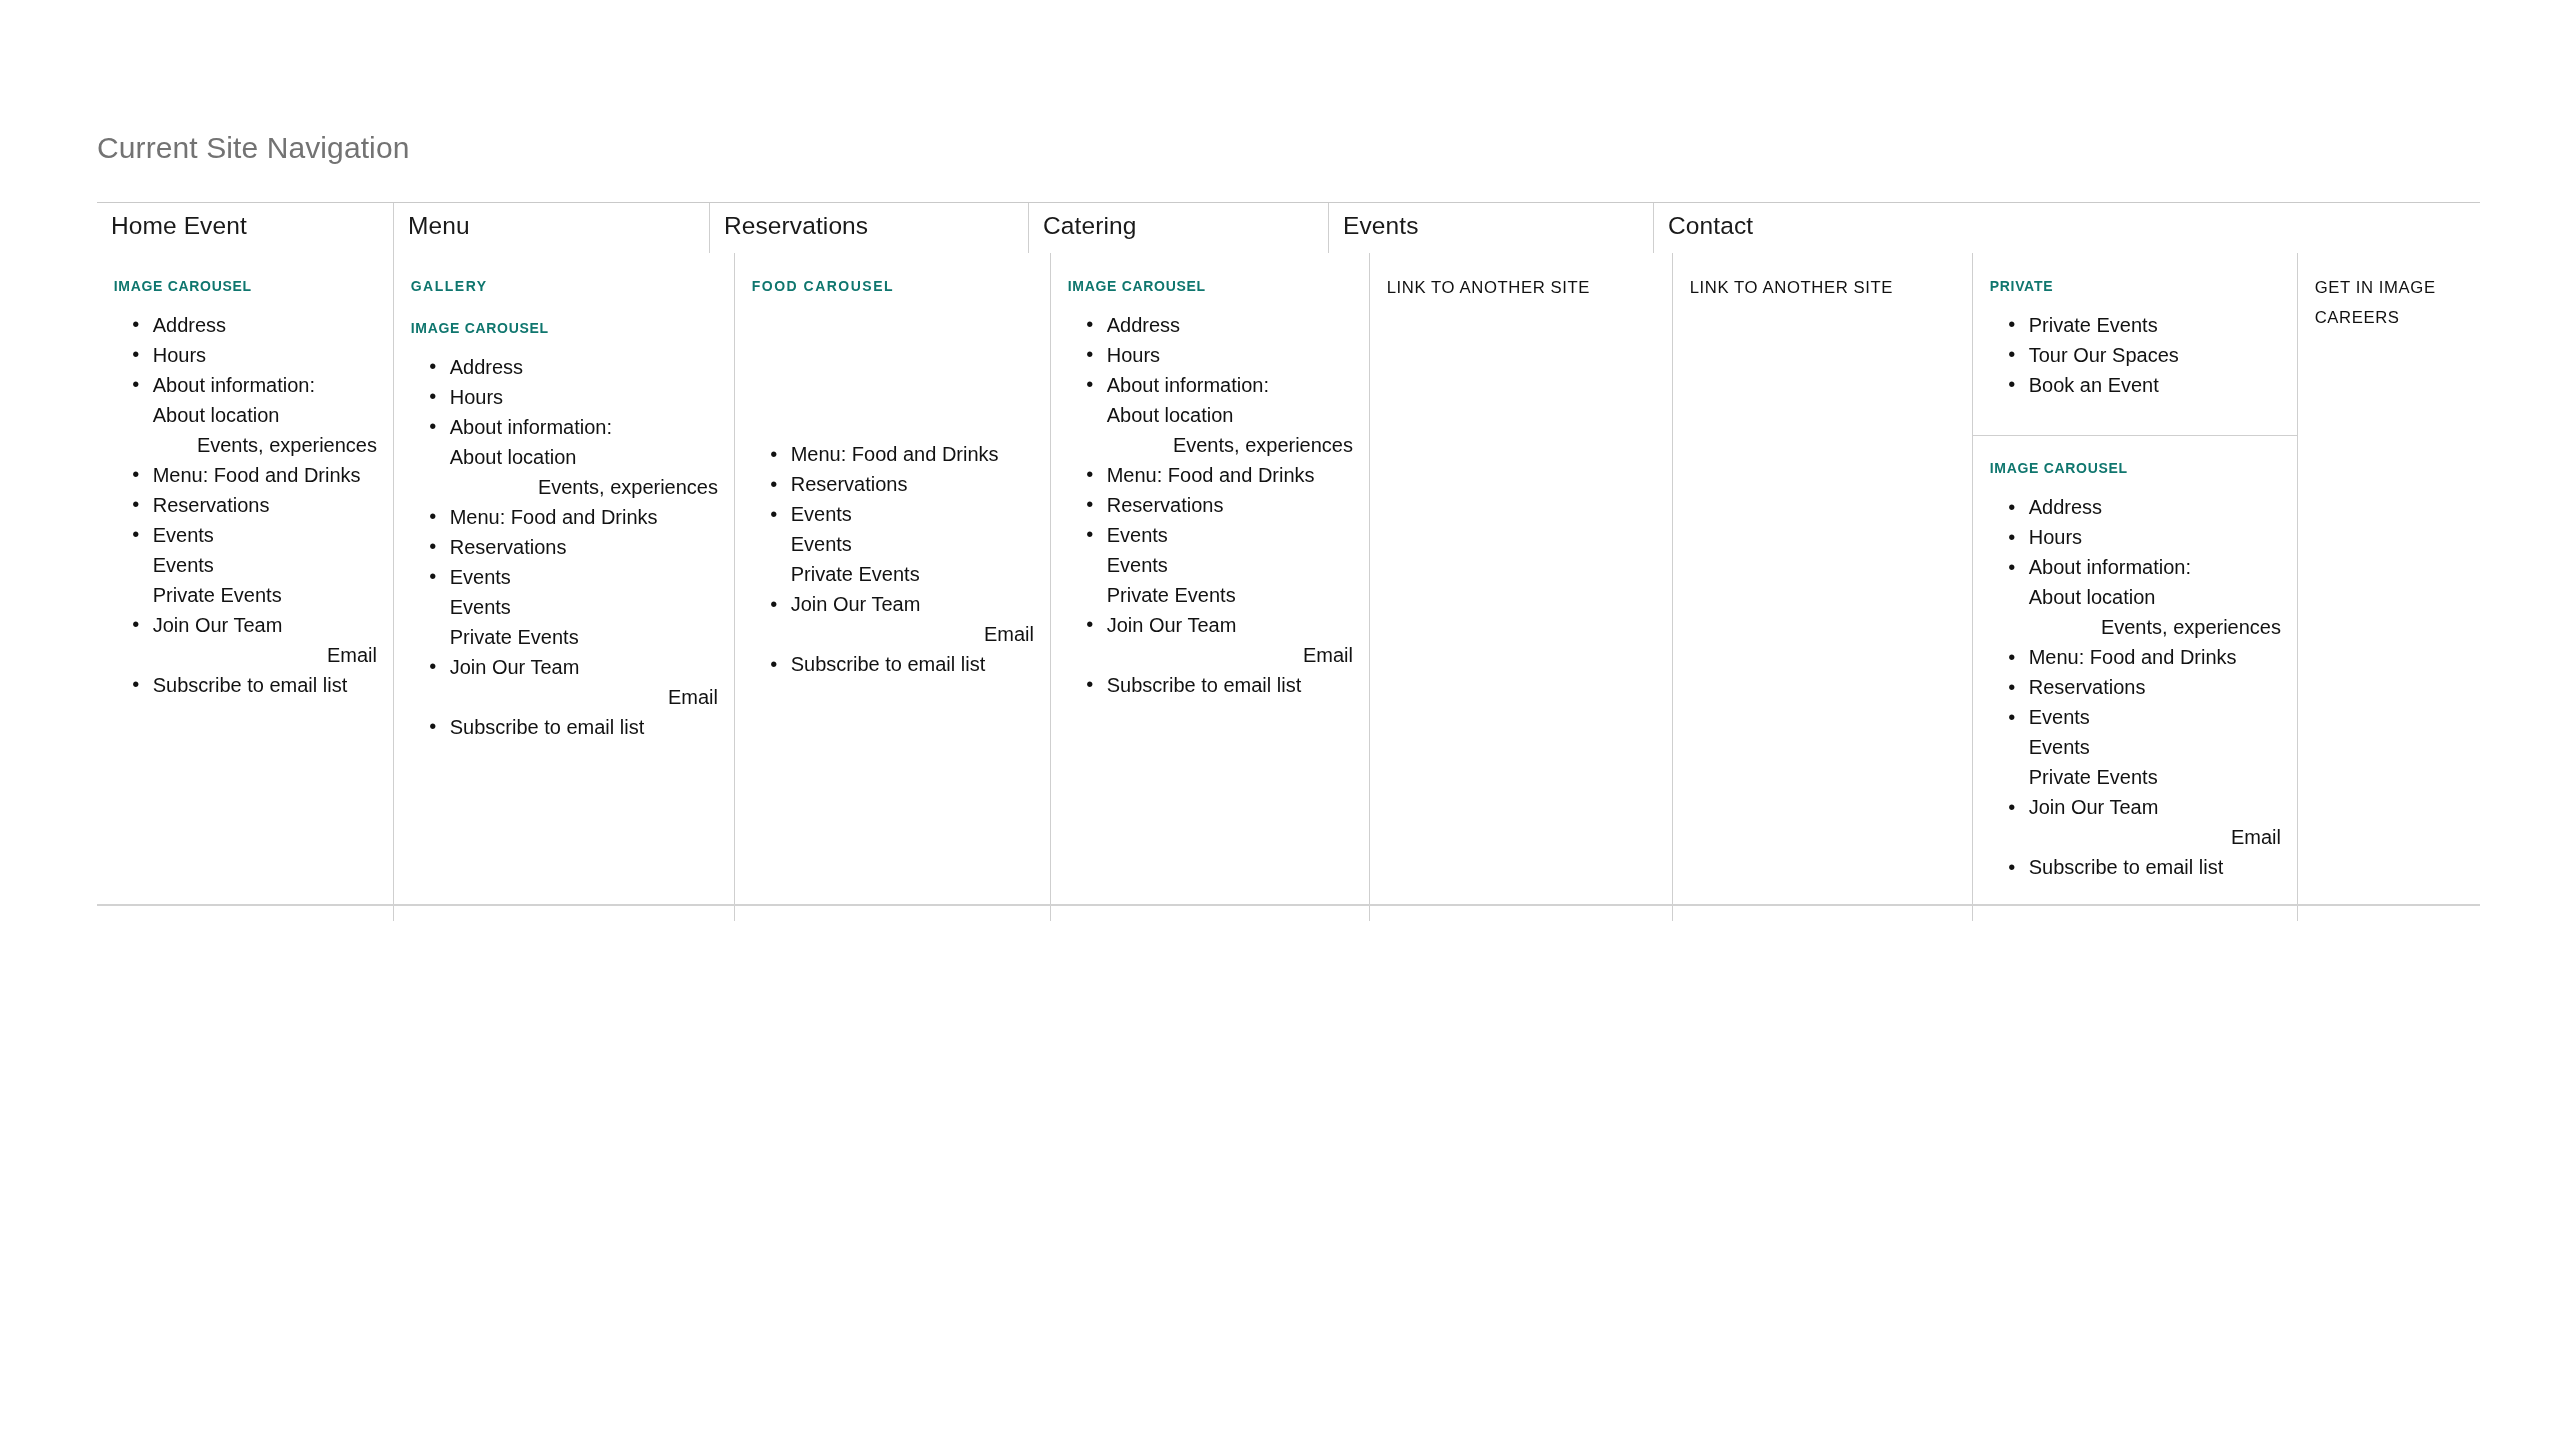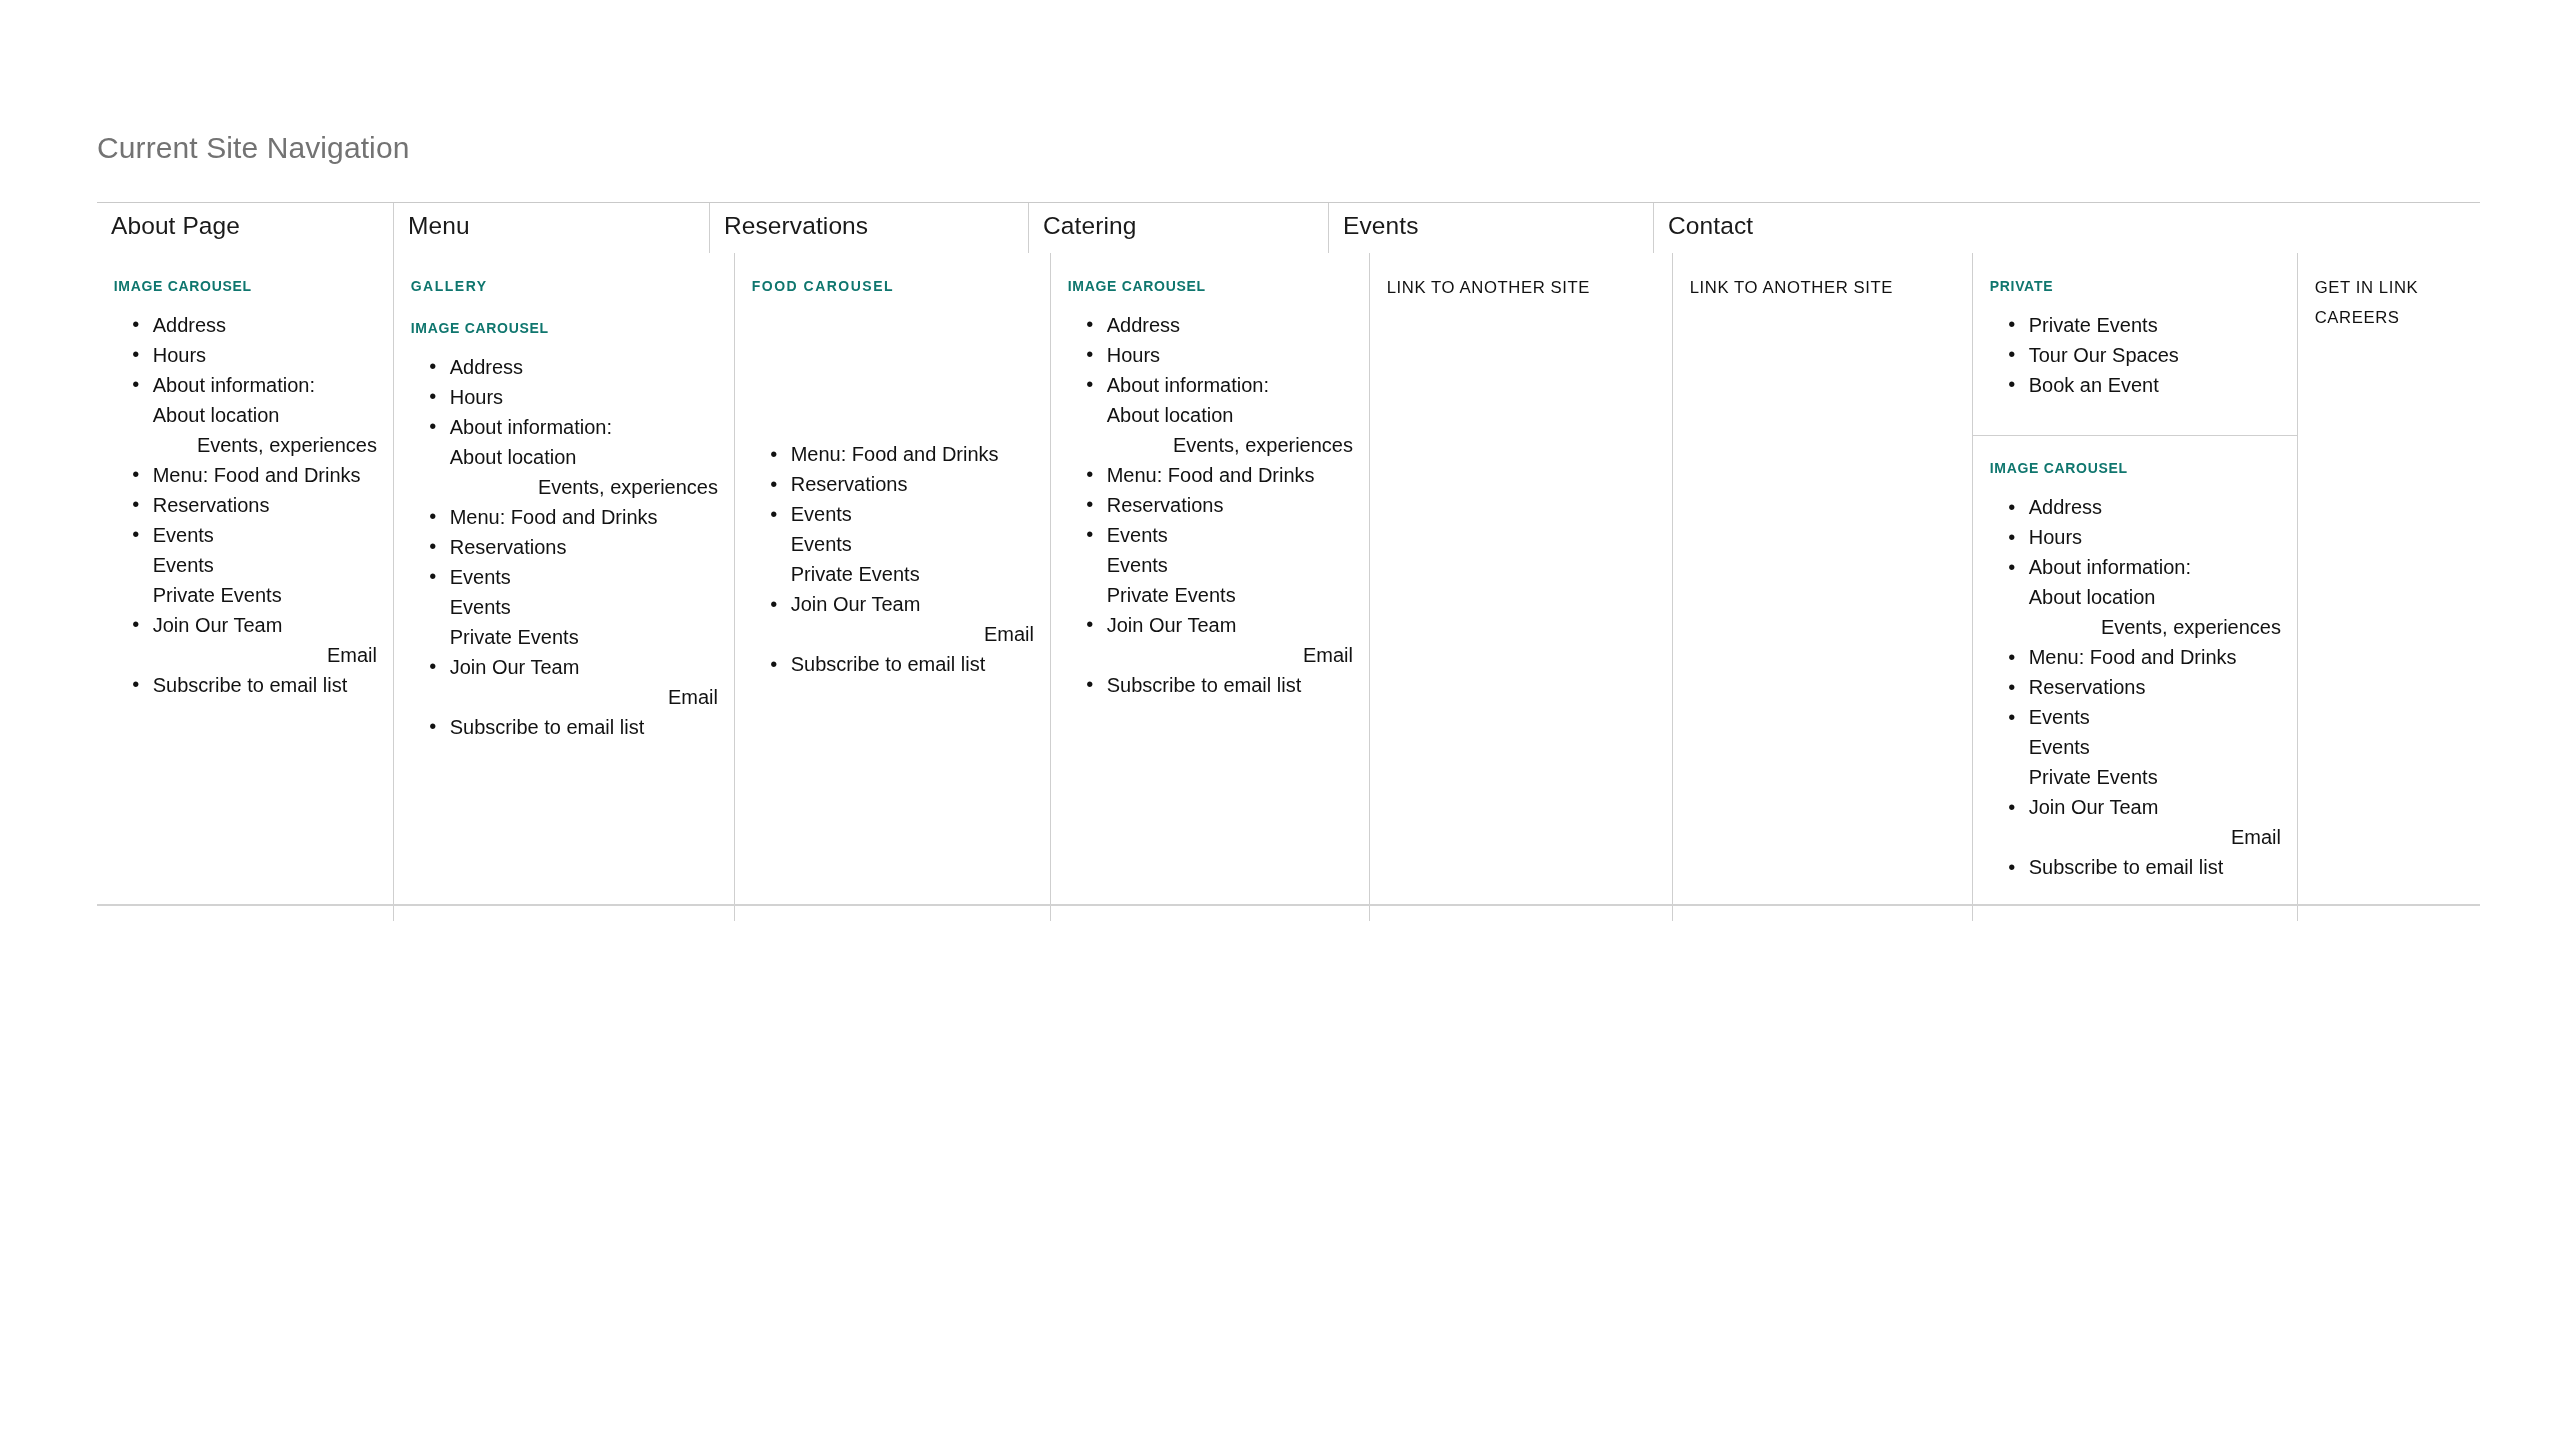--- a/index.html
+++ b/index.html
@@ -167,21 +167,21 @@
 <body>
 
 <div class="page">
 
   <div class="page-title">Current Site Navigation</div>
 
   <div class="sitemap">
 
     <div class="row head-row">
       <div class="col w1">
-        <div class="head-cell">About Page</div>
+        <div class="head-cell">Home Event</div>
       </div>
       <div class="col w3 divider">
         <div class="head-cell">Menu</div>
       </div>
       <div class="col w4 divider">
         <div class="head-cell">Reservations</div>
       </div>
       <div class="col w6 divider">
         <div class="head-cell">Catering</div>
       </div>
@@ -312,21 +312,21 @@
             <li class="sub">Private Events</li>
             <li class="bulleted">Join Our Team</li>
             <li class="sub2">Email</li>
             <li class="bulleted">Subscribe to email list</li>
           </ul>
         </div>
       </div>
 
       <div class="col w8 divider">
         <div class="contact-lines">
-          <div class="plain-label">GET IN LINK</div>
+          <div class="plain-label">GET IN IMAGE</div>
           <div class="plain-label">CAREERS</div>
         </div>
       </div>
 
     </div>
   </div>
 
   <div class="sitemap-bottom-rule"></div>
 
 </div>

